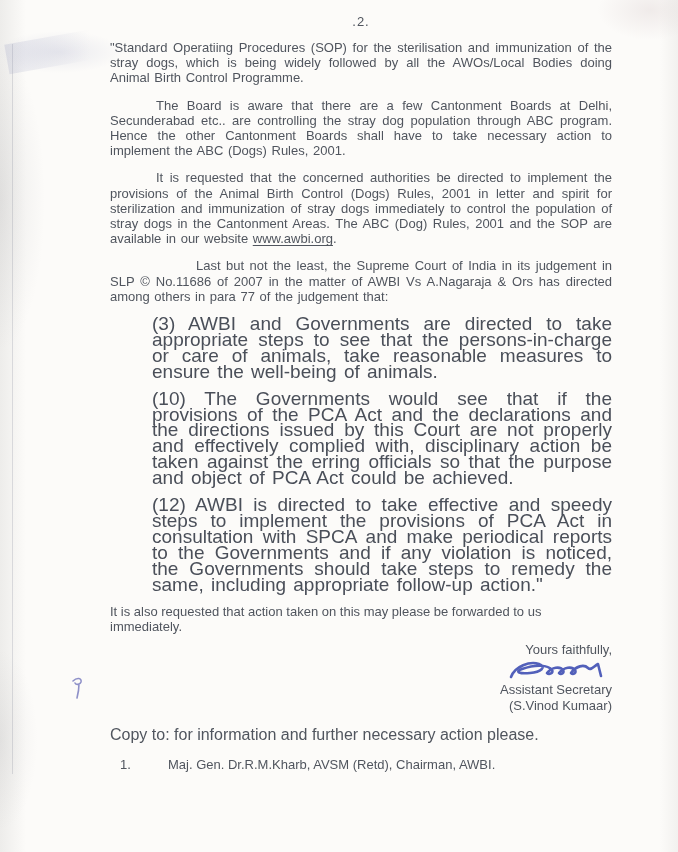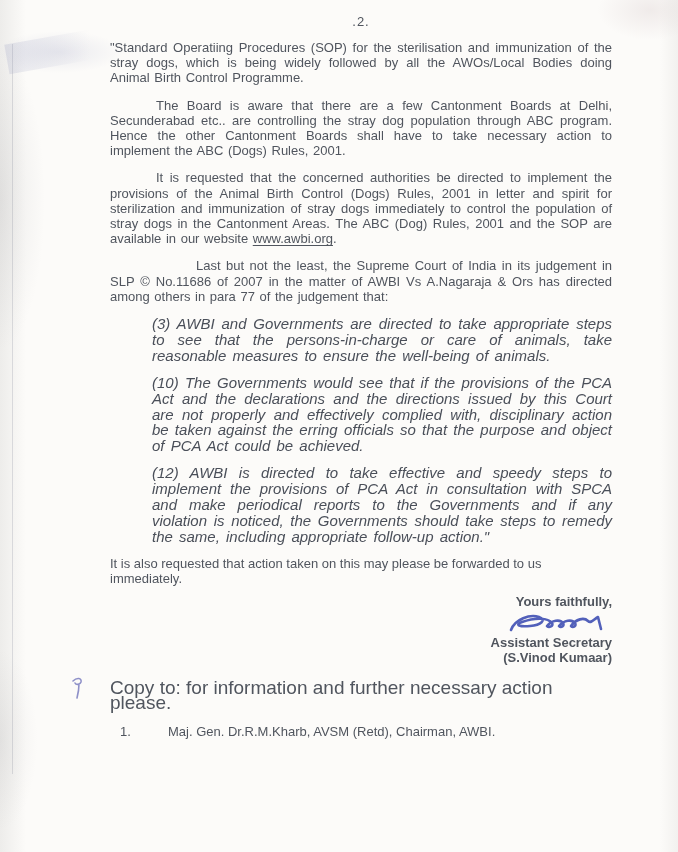--- a/index.html
+++ b/index.html
@@ -55,54 +55,52 @@
   p.indent1 { text-indent: 46px; }
   p.indent2 { text-indent: 86px; }
 
   a.doc-link {
     color: inherit;
     text-decoration: underline;
     text-underline-offset: 2px;
   }
 
   blockquote.quote-para {
-    font-style: italic;
-    font-size: 15px;
+    font-size: 19px;
     line-height: 15.9px;
     text-align: justify;
     margin: 0 0 11px 42px;
     word-spacing: 2px;
     color: #4a4f59;
   }
 
   p.closing {
     font-size: 13px;
     line-height: 15.2px;
     margin: 2px 0 8px 0;
   }
 
   .signature-block {
     text-align: right;
     font-size: 13px;
     line-height: 15.5px;
     margin-bottom: 14px;
-    font-weight: bold;
   }
   .signature-scribble {
     display: block;
     margin: 1px 6px -2px auto;
   }
 
   .pen-mark {
     position: absolute;
     left: 70px; top: 676px;
   }
 
   .copy-heading {
-    font-size: 19px;
+    font-size: 16px;
     line-height: 15.2px;
     margin-bottom: 14px;
   }
 
   .copy-list { padding-left: 10px; }
   .copy-list-item {
     display: flex;
     font-size: 13px;
     line-height: 16px;
   }

